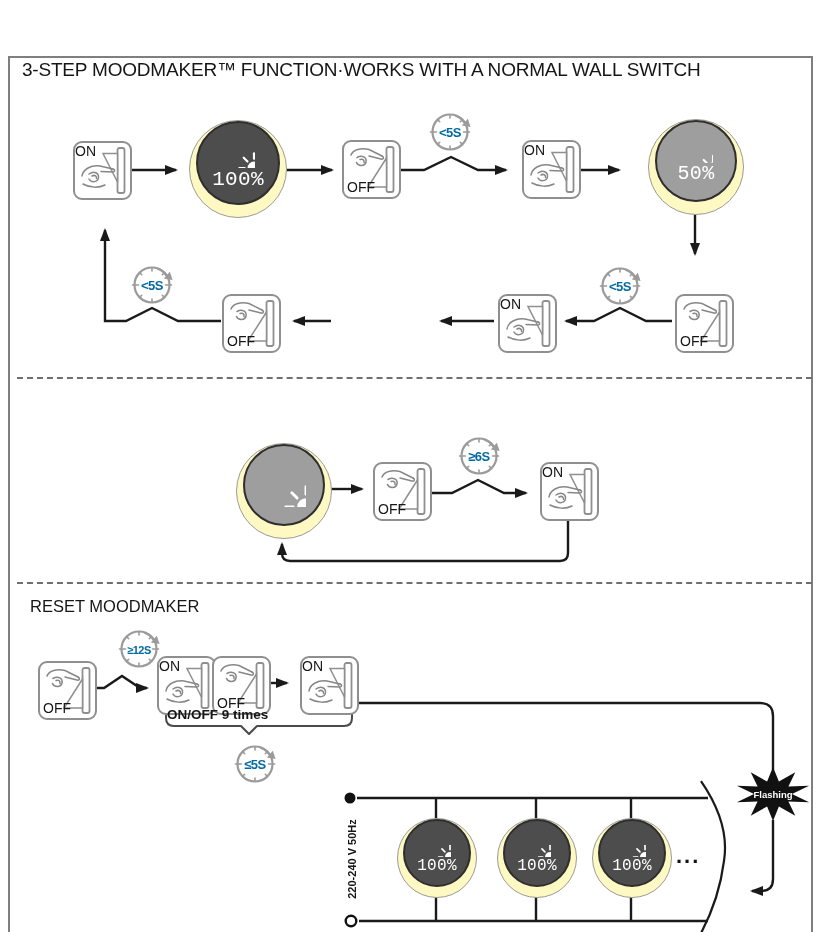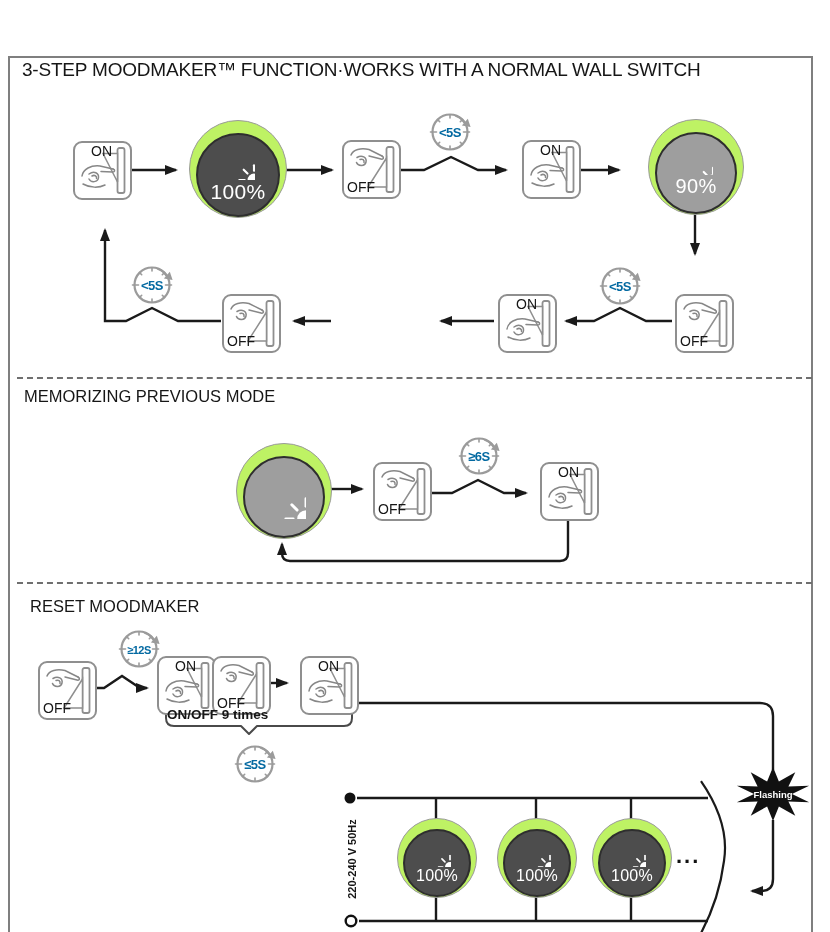--- a/index.html
+++ b/index.html
@@ -6,24 +6,24 @@
   body{width:830px;height:932px;position:relative;font-family:"Liberation Sans",sans-serif;color:#161616;overflow:hidden;}
   .frame{position:absolute;left:8px;top:12px;width:801px;height:891px;border:2.5px solid #7f7f7f;background:#fff;}
   .canvas{position:absolute;inset:0;margin-top:44px;}
   .title{position:absolute;left:22px;top:15px;font-size:19px;letter-spacing:-0.2px;white-space:nowrap;}
   .heading{position:absolute;font-size:16.5px;white-space:nowrap;}
   .sep{position:absolute;left:17px;width:795px;border-top:2.5px dashed #6f6f6f;}
   .overlay{position:absolute;left:0;top:0;z-index:1;}
   
   .switch{position:absolute;width:55px;height:55px;border:2px solid #8f8f8f;border-radius:9px;background:#fff;z-index:2;}
   .switch svg{position:absolute;left:0;top:0;width:55px;height:55px;}
-  .sw-label{position:absolute;left:16px;top:1px;font-size:14px;line-height:15px;z-index:3;}
+  .sw-label{position:absolute;left:0;top:1px;font-size:14px;line-height:15px;z-index:3;}
   .switch.off .sw-label{top:auto;bottom:2px;left:3px;}
   
-  .bulb{position:absolute;border-radius:50%;background:#bef264;border:1.6px solid #9a9a9a;display:flex;align-items:flex-end;justify-content:center;z-index:2;}
+  .bulb{position:absolute;border-radius:50%;background:#fef9c3;border:1.6px solid #9a9a9a;display:flex;align-items:flex-start;justify-content:center;z-index:2;font-family:Liberation Mono, monospace;}
   .bulb .inner{border-radius:50%;border:2.5px solid #2e2e2e;display:flex;flex-direction:column;align-items:center;justify-content:center;}
   .pct{color:#fff;line-height:1;margin-top:1px;letter-spacing:0.3px;}
   
   .timer{position:absolute;width:48px;height:48px;z-index:2;}
   .timer svg{position:absolute;inset:0;}
   .t-label{position:absolute;left:0;right:0;top:19px;text-align:center;font-weight:bold;font-size:13px;letter-spacing:-0.5px;color:#0369a1;}
   .t-label.small{font-size:11px;top:21px;}
   .brace-label{position:absolute;left:167px;top:663px;font-weight:bold;font-size:13.5px;white-space:nowrap;z-index:2;}
   .vlabel{position:absolute;left:352px;top:815px;transform:translate(-50%,-50%) rotate(-90deg);font-weight:bold;font-size:11px;white-space:nowrap;z-index:2;}
   .ellipsis{position:absolute;left:676px;top:799px;font-size:22px;font-weight:bold;letter-spacing:2px;color:#111;z-index:2;}
@@ -145,21 +145,20 @@
     </g>
     <path d="M701,737 Q730,779 724,817 Q719,856 700,891" stroke="#1a1a1a" stroke-width="2.2" fill="none"></path>
     <path d="M166,670 V674 Q166,682 174,682 H241 L249,690 L257,682 H344 Q352,682 352,674 V670" stroke="#4a4a4a" stroke-width="2" fill="none" stroke-linejoin="round"></path>
     <circle cx="350" cy="754" r="5.5" fill="#111"></circle>
     <circle cx="351" cy="877" r="5.3" fill="#fff" stroke="#111" stroke-width="2.4"></circle>
   </svg>
 
   <div class="title">3-STEP MOODMAKER™ FUNCTION·WORKS WITH A NORMAL WALL SWITCH</div>
   <div class="sep" style="top:333px"></div>
   <div class="sep" style="top:538px"></div>
-  <div class="heading" style="left:24px;top:343px">MEMORIZING PREVIOUS MODE</div>
   <div class="heading" style="left:30px;top:553px">RESET MOODMAKER</div>
 
   <div class="switch on" style="left:73px;top:97px">
     <span class="sw-label">ON</span>
     <svg viewBox="0 0 55 55">
         <use href="#sw-on-art"></use>
       </svg>
   </div>
   <div class="bulb" style="left:189px;top:76px;width:96px;height:96px">
     <div class="inner" style="width:80px;height:80px;background:#4d4d4d">
@@ -185,21 +184,21 @@
     <span class="sw-label">ON</span>
     <svg viewBox="0 0 55 55">
         <use href="#sw-on-art"></use>
       </svg>
   </div>
   <div class="bulb" style="left:648px;top:75px;width:94px;height:94px">
     <div class="inner" style="width:78px;height:78px;background:#9e9e9e">
       <svg width="34" height="25" viewBox="-18 -15 36 26">
           <use href="#sun-half"></use>
         </svg>
-      <span class="pct" style="font-size:20px">90%</span>
+      <span class="pct" style="font-size:20px">50%</span>
     </div>
   </div>
 
   <div class="switch off" style="left:675px;top:250px">
     <span class="sw-label">OFF</span>
     <svg viewBox="0 0 55 55">
         <use href="#sw-off-art"></use>
       </svg>
   </div>
   <div class="timer" style="left:596px;top:216px">

